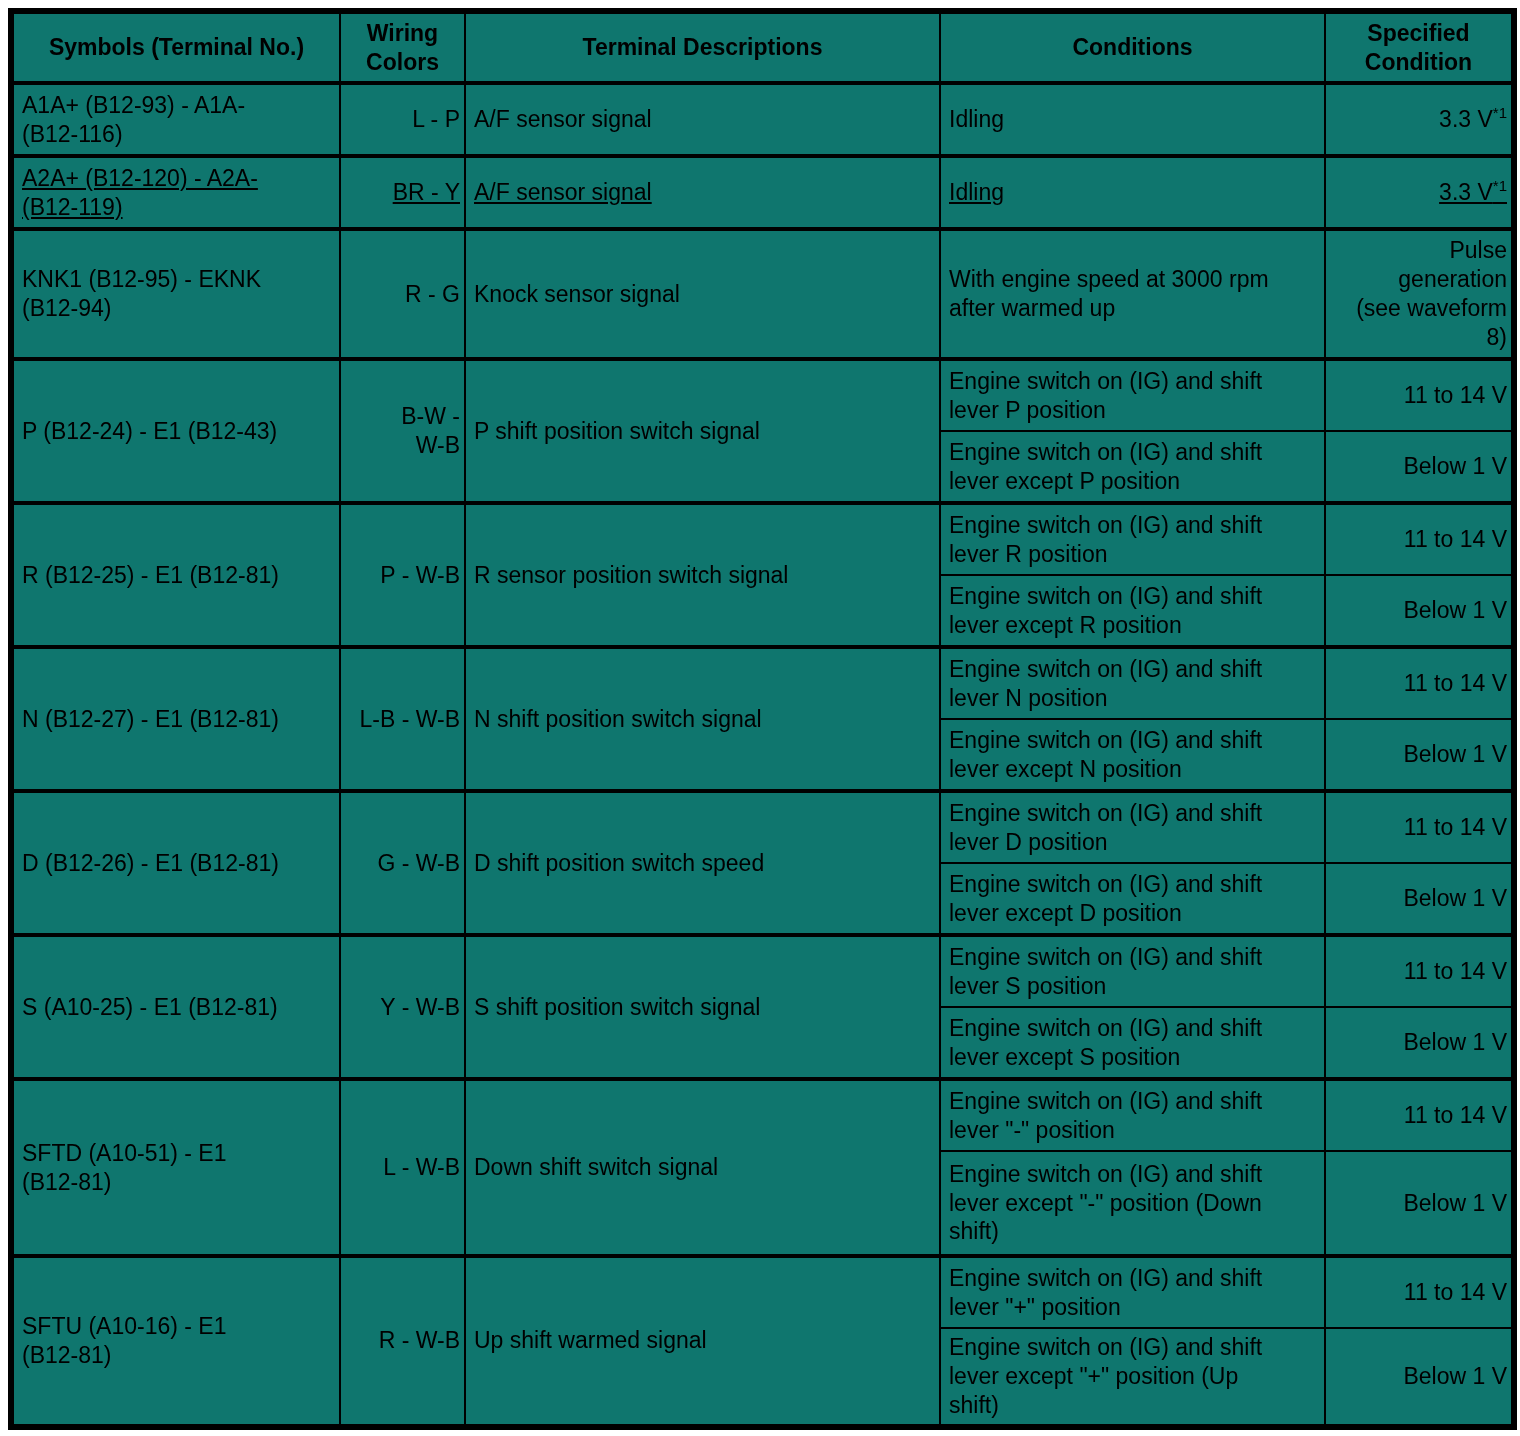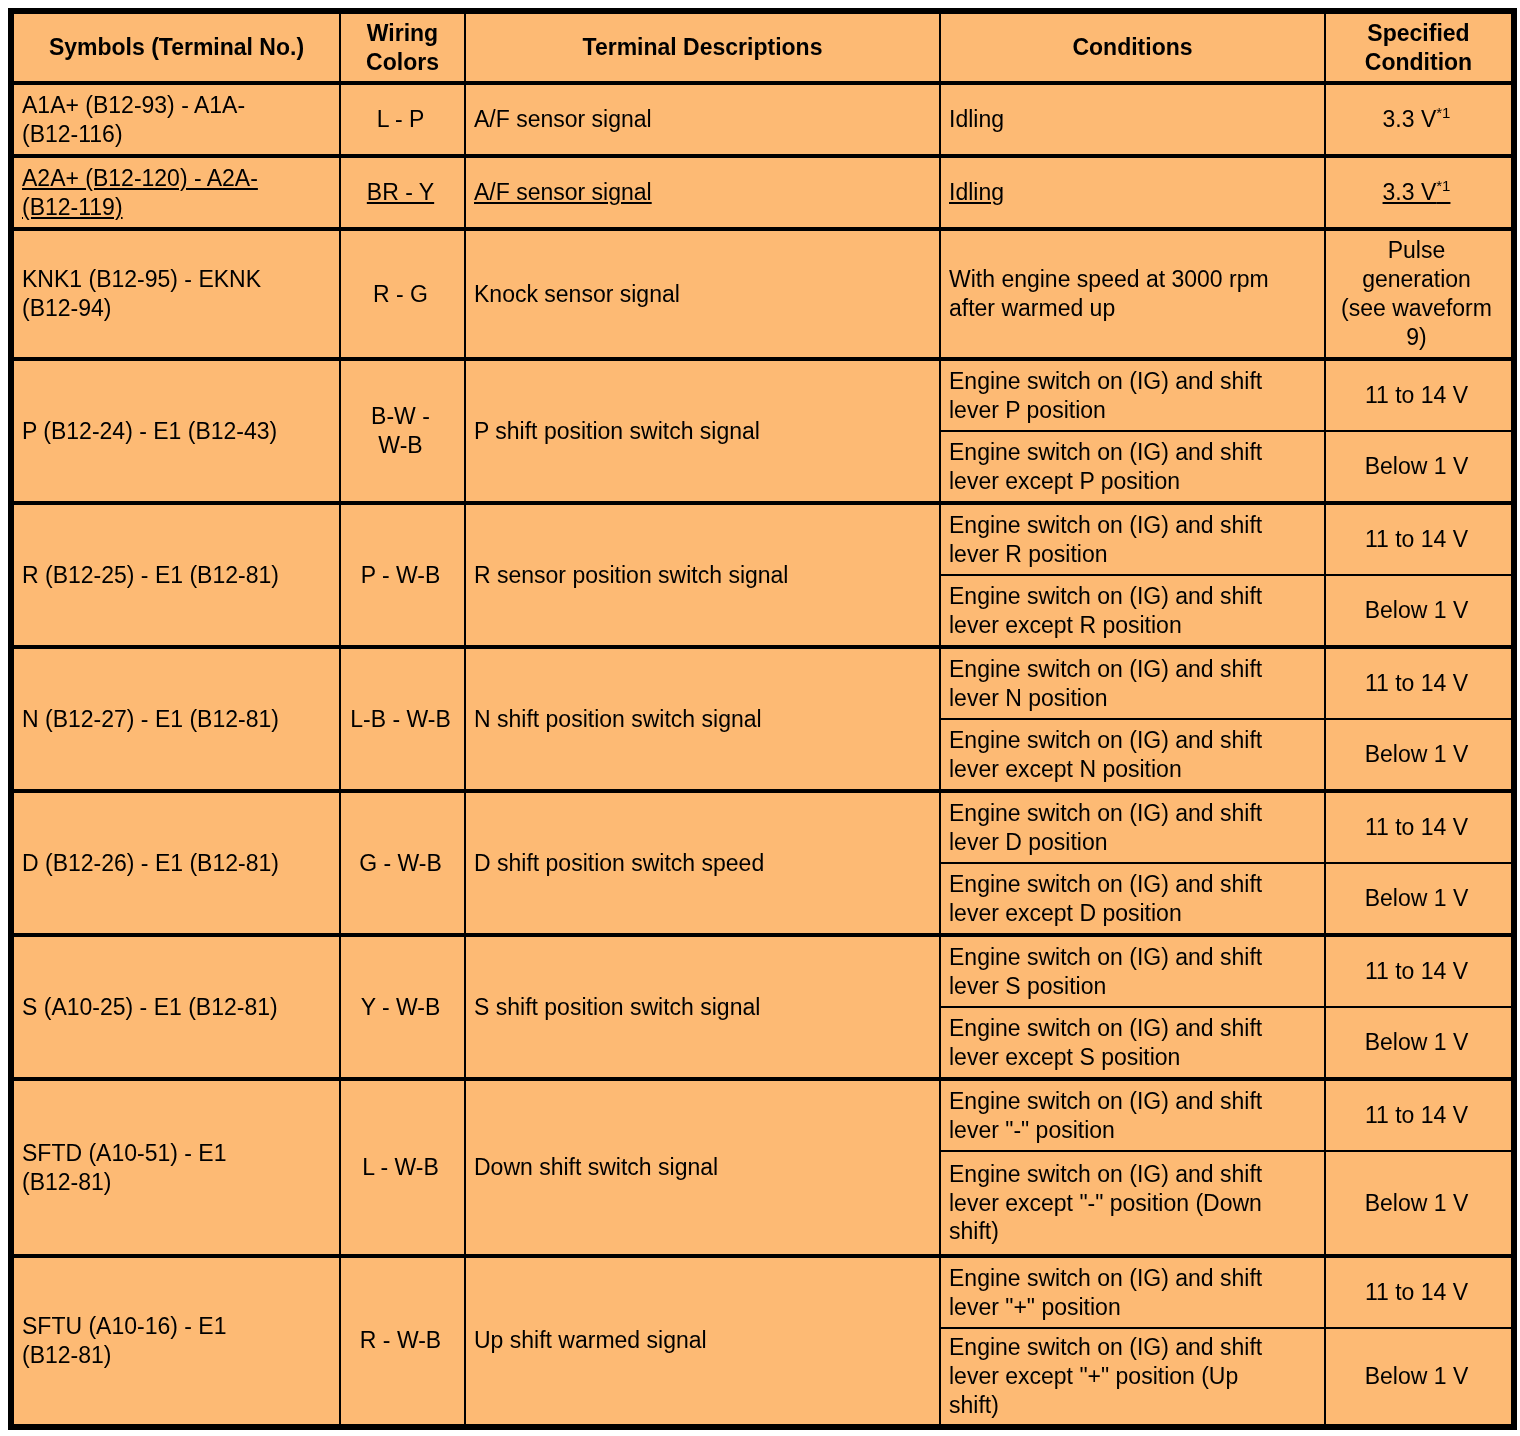--- a/index.html
+++ b/index.html
@@ -10,21 +10,21 @@
   body {
     padding: 8px 8px 4px 8px;
     font-family: "Liberation Sans", sans-serif;
     color: #000000;
   }
   table.terminal-table {
     border-collapse: collapse;
     table-layout: fixed;
     width: 1503px;
     border: 6px solid #000000;
-    background: #fdba74;
+    background: #0f766e;
   }
   th, td {
     border: 2px solid #000000;
     font-size: 23px;
     line-height: 1.26;
     vertical-align: middle;
     overflow: hidden;
     color: #000000;
   }
   thead tr { height: 72px; }
@@ -32,21 +32,21 @@
     font-weight: bold;
     text-align: center;
     padding: 2px 6px;
     border-bottom: 4px solid #000000;
   }
   td {
     padding: 4px 8px;
     white-space: pre-line;
   }
   .col-symbols, .col-desc, .col-cond { text-align: left; }
-  .col-wiring, .col-spec { text-align: center; padding-left: 0; padding-right: 4px; }
+  .col-wiring, .col-spec { text-align: right; padding-left: 0; padding-right: 4px; }
   tbody tr.group-start > td { border-top: 4px solid #000000; }
   sup.note {
     font-size: 15px;
     line-height: 0;
     vertical-align: super;
   }
 </style>
 </head>
 <body>
 
@@ -87,21 +87,21 @@
       <tr class="group-start" style="height: 130px;">
         <td rowspan="1" class="col-symbols">KNK1 (B12-95) - EKNK
 (B12-94)</td>
         <td rowspan="1" class="col-wiring">R - G</td>
         <td rowspan="1" class="col-desc">Knock sensor signal</td>
         <td class="col-cond">With engine speed at 3000 rpm
 after warmed up</td>
         <td class="col-spec">Pulse
 generation
 (see waveform
-9)</td>
+8)</td>
       </tr>
       <tr class="group-start" style="height: 72px;">
         <td rowspan="2" class="col-symbols">P (B12-24) - E1 (B12-43)</td>
         <td rowspan="2" class="col-wiring">B-W -
 W-B</td>
         <td rowspan="2" class="col-desc">P shift position switch signal</td>
         <td class="col-cond">Engine switch on (IG) and shift
 lever P position</td>
         <td class="col-spec">11 to 14 V</td>
       </tr>

